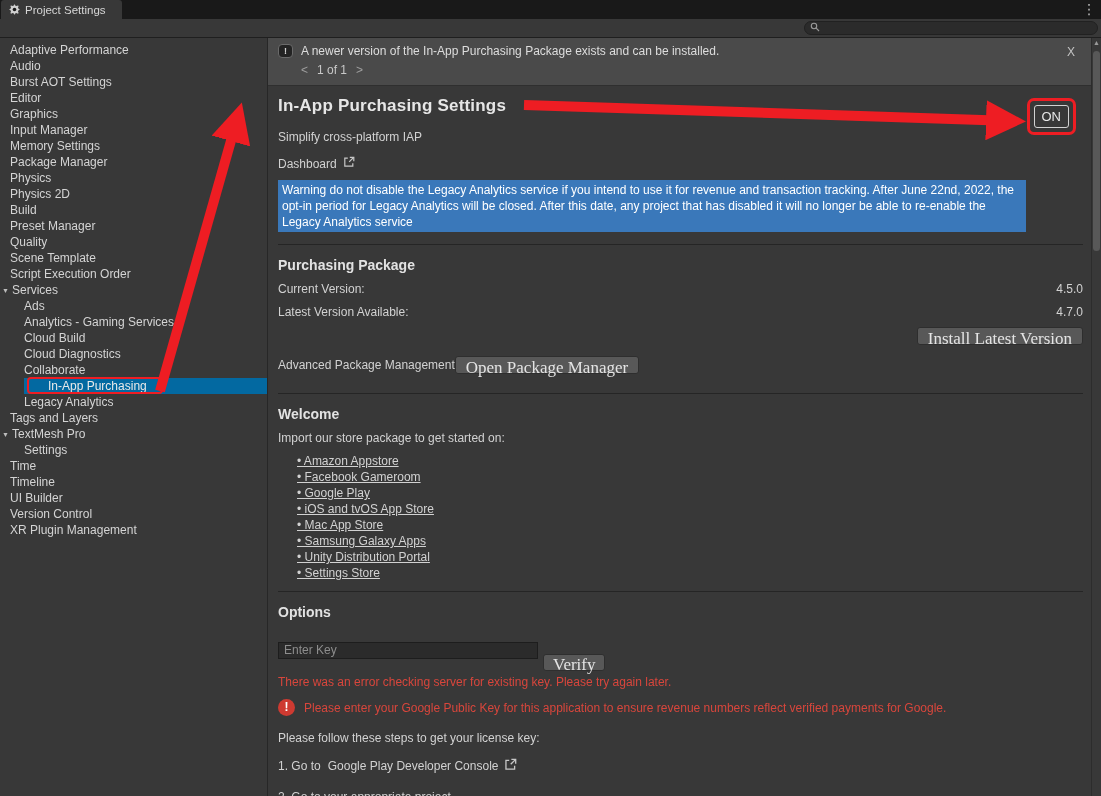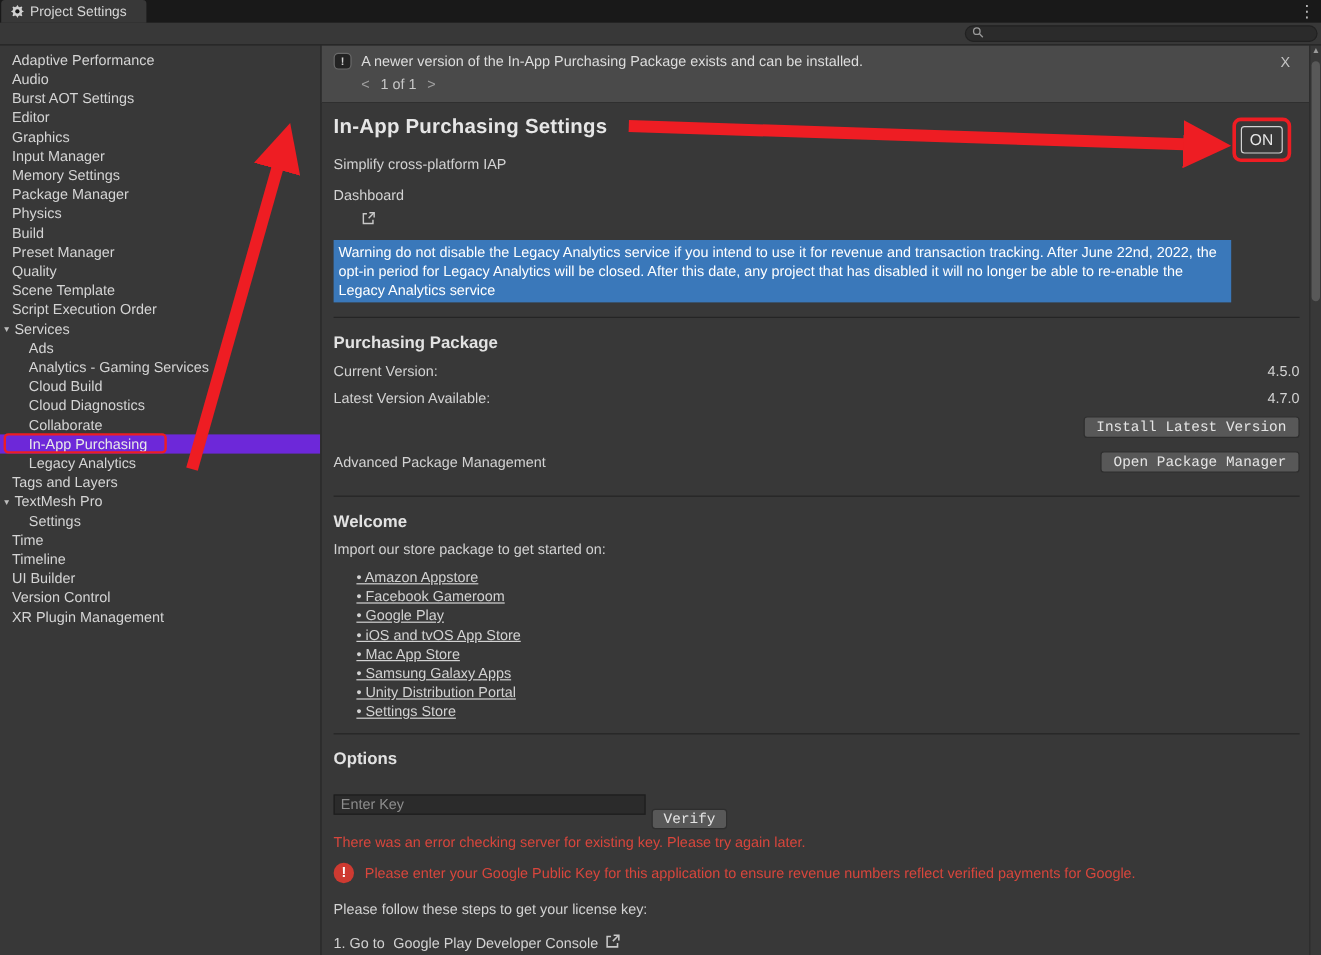--- a/index.html
+++ b/index.html
@@ -26,21 +26,21 @@
     display:flex; align-items:center; padding:0 5px; gap:4px;
   }
   .search-input { flex:1; background:transparent; border:none; outline:none; color:#cfcfcf; font-size:11px; font-family:inherit; height:12px; }
   
   .bodyarea { position:absolute; top:38px; left:0; right:0; bottom:0; display:flex; }
   .sidebar { width:267px; background:#383838; padding-top:4px; overflow:hidden; flex:none; }
   .side-item { height:16px; line-height:16px; white-space:nowrap; position:relative; color:#d4d4d4; }
   .side-item.lvl0 { padding-left:10px; }
   .side-item.lvl1 { padding-left:24px; }
   .side-item.has-fold { padding-left:2px; }
-  .side-item.selected { background:#6d28d9; color:#e9e9e9; }
+  .side-item.selected { background:#0369a1; color:#e9e9e9;margin-left:24px; }
   .fold { display:inline-block; width:10px; font-size:7px; color:#bdbdbd; vertical-align:1px; }
   .item-annot {
     position:absolute; left:3px; top:-1px; width:136px; height:17px;
     border:2px solid #ee1d23; border-radius:4px; pointer-events:none;
   }
   
   .content { flex:1; position:relative; background:#383838; border-left:1px solid #272727; overflow:hidden; }
   .banner { position:relative; background:#4a4a4a; border-bottom:1px solid #2f2f2f; padding:6px 10px 5px 10px; height:48px; }
   .banner-row { display:flex; align-items:center; gap:8px; }
   .info-icon {
@@ -54,34 +54,34 @@
   .inner { padding:0 8px 0 10px; }
   .page-title { margin-top:10px; font-size:17px; font-weight:600; color:#e6e6e6; letter-spacing:.2px; }
   .on-annot {
     position:absolute; top:60px; right:15px; border:3px solid #ee1d23; border-radius:7px; padding:4px; z-index:5;
   }
   .on-btn {
     border:1px solid #d2d2d2; border-radius:3px; background:transparent;
     color:#e8e8e8; font-size:13px; padding:3px 7px; text-align:center; cursor:default;
   }
   .simplify { margin-top:14px; color:#d2d2d2; }
-  .dashboard { margin-top:12px; display:flex; align-items:center; gap:6px; width:max-content; cursor:default;flex-direction:column; }
+  .dashboard { margin-top:12px; display:flex; align-items:center; gap:6px; width:max-content; cursor:default; }
   .warning {
     margin-top:9px; width:748px; background:#3a78ba; color:#ffffff;
     padding:2px 4px; line-height:16px;
   }
   .divider { border:none; border-top:1px solid #252525; }
   .d1 { margin-top:12px; } .d2 { margin-top:19px; } .d3 { margin-top:10px; }
   .section { margin-top:12px; font-size:14px; font-weight:700; color:#e2e2e2; }
   .kvrow { display:flex; justify-content:space-between; margin-top:9px; }
   .btnrow { display:flex; justify-content:flex-end; margin-top:8px; }
-  .advrow { display:flex; justify-content:space-between; align-items:center; margin-top:11px; }
+  .advrow { display:flex; justify-content:flex-start; align-items:center; margin-top:11px; }
   .btn {
     background:#585858; border:1px solid #2e2e2e; border-radius:3px;
-    color:#e4e4e4; font-size:12px; font-family:Liberation Mono, monospace; padding:1px 10px; height:18px; cursor:default;
+    color:#e4e4e4; font-size:17px; font-family:Liberation Serif, serif; padding:1px 10px; height:18px; cursor:default;
   }
   .intro { margin-top:9px; }
   .bullets { margin-top:8px; margin-left:19px; line-height:16px;text-decoration:underline; }
   .revenue { display:inline-block; margin-top:7px; background:#3a78ba; color:#fff; padding:2px 5px; }
   .keyrow { margin-top:9px; display:flex; align-items:center; gap:5px; }
   .key-input {
     width:260px; height:17px; background:#2b2b2b; border:1px solid #1d1d1d;
     color:#f97316; padding:0 5px; font-size:12px; font-family:inherit; outline:none;
   }
   .key-input::placeholder { color:#8d8d8d; }
@@ -138,20 +138,21 @@
       <div>
           <div class="side-item lvl0"><span class="side-label">Adaptive Performance</span></div>
           <div class="side-item lvl0"><span class="side-label">Audio</span></div>
           <div class="side-item lvl0"><span class="side-label">Burst AOT Settings</span></div>
           <div class="side-item lvl0"><span class="side-label">Editor</span></div>
           <div class="side-item lvl0"><span class="side-label">Graphics</span></div>
           <div class="side-item lvl0"><span class="side-label">Input Manager</span></div>
           <div class="side-item lvl0"><span class="side-label">Memory Settings</span></div>
           <div class="side-item lvl0"><span class="side-label">Package Manager</span></div>
           <div class="side-item lvl0"><span class="side-label">Physics</span></div>
+          <div class="side-item lvl0"><span class="side-label">Physics 2D</span></div>
           <div class="side-item lvl0"><span class="side-label">Build</span></div>
           <div class="side-item lvl0"><span class="side-label">Preset Manager</span></div>
           <div class="side-item lvl0"><span class="side-label">Quality</span></div>
           <div class="side-item lvl0"><span class="side-label">Scene Template</span></div>
           <div class="side-item lvl0"><span class="side-label">Script Execution Order</span></div>
           <div class="side-item lvl0 has-fold"><span class="fold">▼</span><span class="side-label">Services</span></div>
           <div class="side-item lvl1"><span class="side-label">Ads</span></div>
           <div class="side-item lvl1"><span class="side-label">Analytics - Gaming Services</span></div>
           <div class="side-item lvl1"><span class="side-label">Cloud Build</span></div>
           <div class="side-item lvl1"><span class="side-label">Cloud Diagnostics</span></div>

